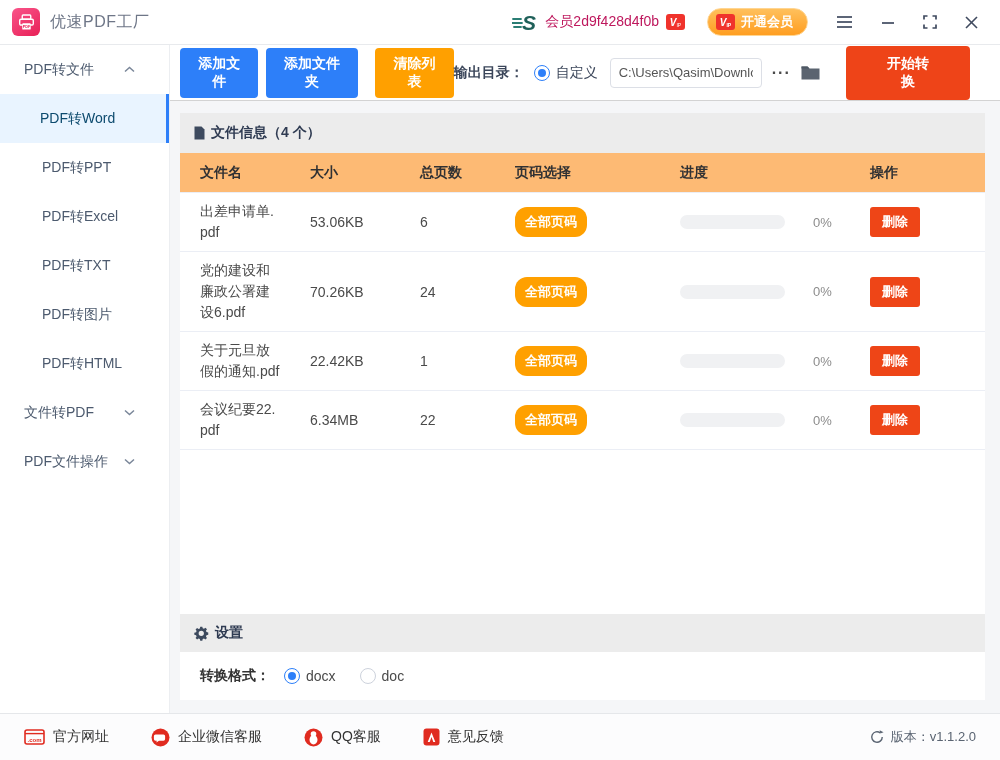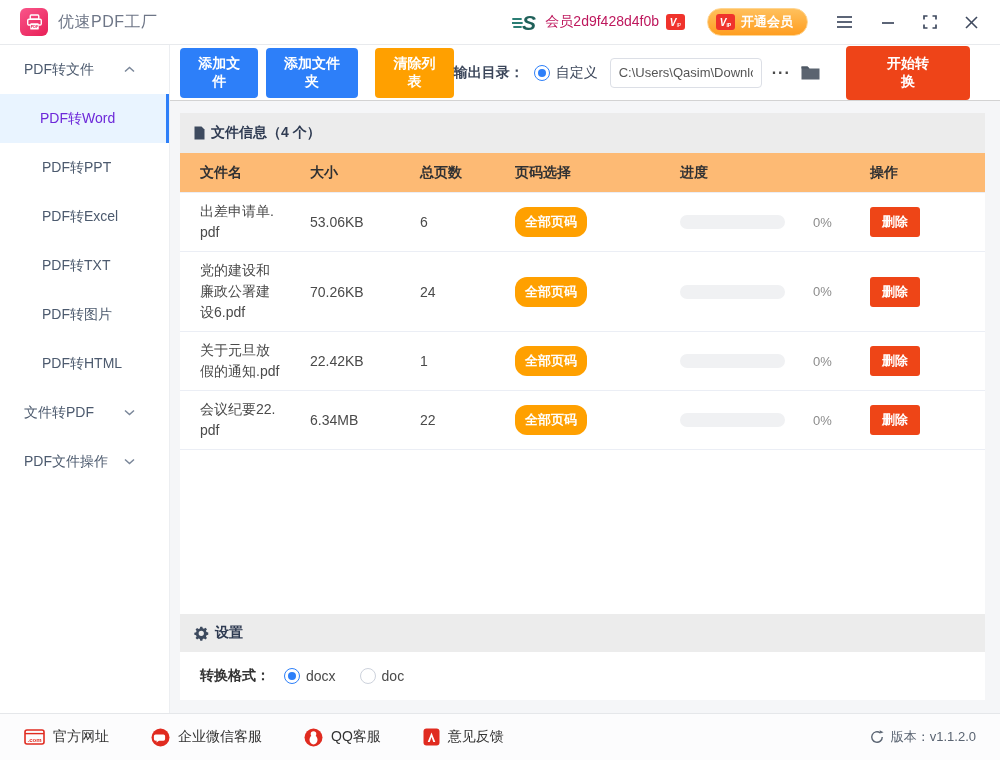--- a/index.html
+++ b/index.html
@@ -1,40 +1,40 @@
 <!DOCTYPE html>
 <html><head>
 <meta charset="utf-8">
 <style>
   * { margin:0; padding:0; box-sizing:border-box; }
   html,body { width:1000px; height:760px; overflow:hidden; }
   body { font-family:"Liberation Sans","DejaVu Sans",sans-serif; background:#fff; }
   .window { width:1000px; height:760px; display:flex; flex-direction:column; background:#fff; }
 
   
-  .titlebar { height:45px; flex:0 0 45px; display:flex; align-items:center; padding:0 22px 0 20px; border-bottom:1px solid #e8eaed; background:#fff; }
+  .titlebar { height:45px; flex:0 0 45px; display:flex; align-items:center; padding:0 22px 0 12px; border-bottom:1px solid #e8eaed; background:#fff; }
   .logo { width:28px; height:28px; border-radius:6px; background:linear-gradient(145deg,#f9558a,#e82057); display:flex; align-items:center; justify-content:center; margin-right:10px; }
   .app-title { font-size:16px; color:#6e7687; letter-spacing:.5px; }
   .titlebar .tspacer { flex:1; }
   .member-wrap { display:flex; align-items:center; gap:7px; margin-right:22px; }
   .member-name { font-size:14px; color:#be185d; }
   .vip-badge { width:19px; height:16px; border-radius:3px; background:#f0332c; color:#fff; display:inline-flex; align-items:flex-end; justify-content:center; line-height:1; padding-bottom:2px; }
   .vip-badge b { font-size:10px; font-style:italic; }
   .vip-badge i { font-size:5px; font-style:normal; }
   .vip-pill { display:flex; align-items:center; gap:6px; height:28px; padding:0 14px 0 8px; border-radius:14px; background:linear-gradient(180deg,#ffc05c,#ff9e21); border:1px solid #ffd591; color:#fff; font-size:13px; font-weight:bold; cursor:pointer; margin-right:28px; }
   .winctl { display:flex; align-items:center; gap:28px; }
   .winctl .ctl { cursor:pointer; display:flex; align-items:center; }
 
   
   .body { flex:1; display:flex; min-height:0; }
   .sidebar { width:170px; flex:0 0 170px; background:#fff; border-right:1px solid #eceef1; padding-top:0; }
   .side-row { height:49px; display:flex; align-items:center; font-size:14px; color:#4c5a6e; cursor:pointer; position:relative; }
   .side-group { padding-left:24px; justify-content:space-between; padding-right:34px; }
   .side-item { padding-left:42px; }
-  .side-item.active { background:#e9f4ff; color:#6d28d9;padding-left:40px; }
+  .side-item.active { background:#e9f4ff; color:#0c4a6e;padding-left:40px; }
   .side-item.active::after { content:''; position:absolute; right:0; top:0; bottom:0; width:3px; background:#2d7ff9; }
   .chev { display:flex; }
 
   .main { flex:1; display:flex; flex-direction:column; min-width:0; }
 
   
   .toolbar { height:56px; flex:0 0 56px; background:#fff; border-bottom:1px solid #d3d3d3; display:flex; align-items:center; padding:0 30px 0 10px; }
   .btn { border:none; border-radius:4px; color:#fff; font-weight:bold; cursor:pointer; font-family:inherit; }
   .btn-blue { background:#2d7ff9; font-size:14px; padding:7px 12px; }
   .btn-orange { background:#ffa000; font-size:14px; padding:7px 12px; }

